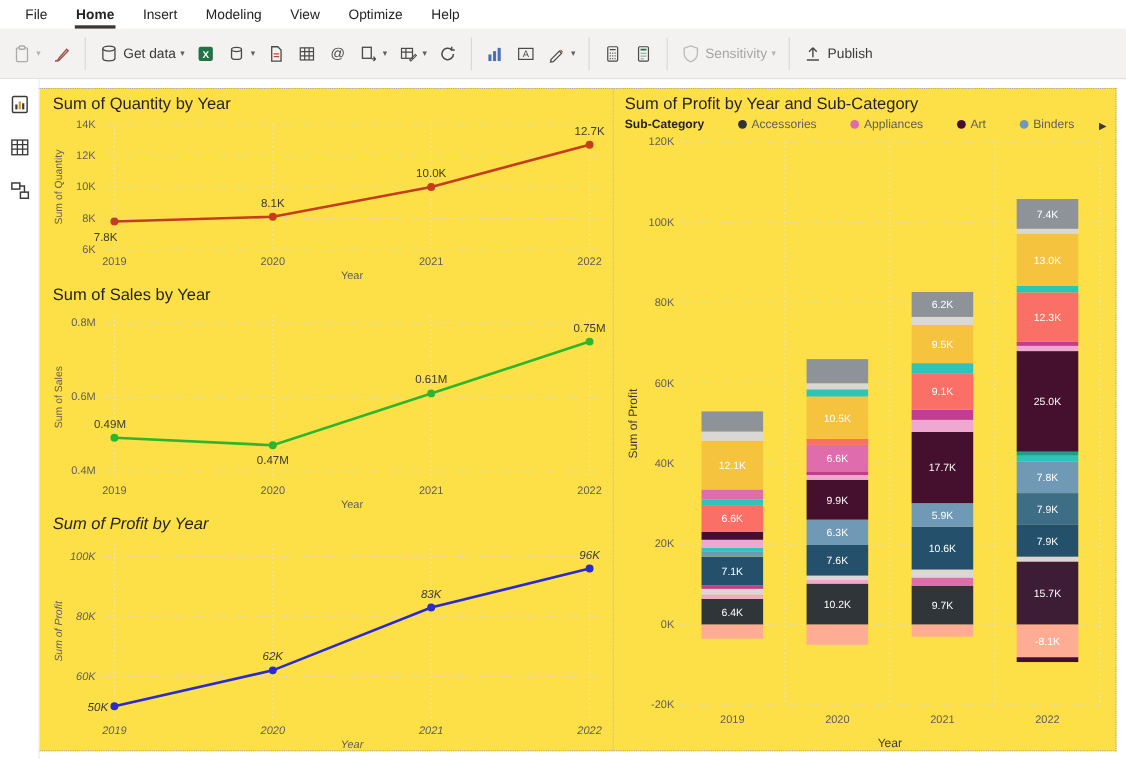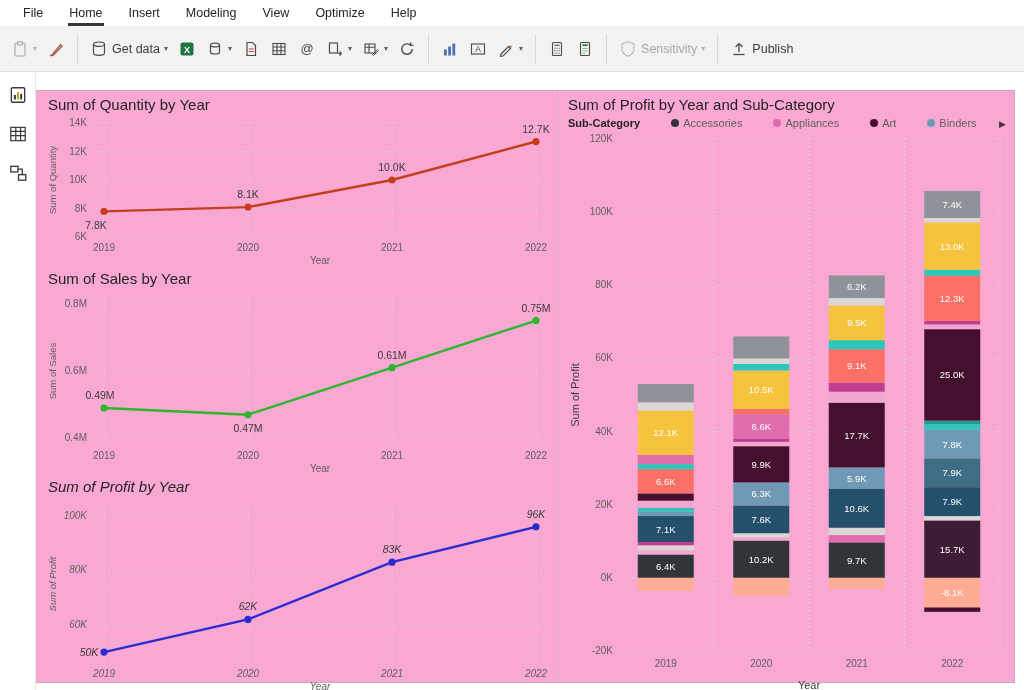--- a/index.html
+++ b/index.html
@@ -6,40 +6,40 @@
   html,body { margin:0; padding:0; }
   body {
     width:1024px; height:690px; overflow:hidden;
     font-family:"Liberation Sans", sans-serif;
     background:#ffffff; color:#252423;
   }
 
   
   .menubar { height:26px; display:flex; align-items:flex-end; background:#fff; padding-left:10px; }
   .menu-item { font-size:12.5px; padding:5px 13px 6px; position:relative; cursor:default; color:#252423; }
-  .menu-item.active { font-weight:normal; }
+  .menu-item.active { font-weight:bold; }
   .menu-item.active::after { content:""; position:absolute; left:12px; right:12px; bottom:0; height:3px; background:#38373
 
 5; background:#383735; }
 
   
   .ribbon { height:46px; background:#f3f2f1; border-bottom:1px solid #e1dfdd; display:flex; align-items:center; padding:0 6px; }
   .rbtn { display:flex; align-items:center; gap:4px; padding:5px 5px; border-radius:2px; color:#3b3a39; font-size:12.5px; white-space:nowrap; }
   .rbtn svg { display:block; }
   .chev { font-size:8px; color:#605e5c; line-height:1; }
   .rsep { width:1px; height:30px; background:#d8d6d4; margin:0 7px; flex:none; }
   .disabled { opacity:.42; }
 
   
   .main { display:flex; height:618px; }
   .rail { width:36px; flex:none; border-right:1px solid #eceae8; padding-top:12px; display:flex; flex-direction:column; align-items:center; gap:17px; background:#fff; }
   .ricon { width:22px; height:22px; display:flex; align-items:center; justify-content:center; }
 
-  .canvas { position:relative; flex:1; margin:18px 9px 7px 0;
-    border-top:1px dotted #a8a6a4; border-right:1px dotted #a8a6a4; border-bottom:1px dotted #a8a6a4; background:#f9a8d4; }
+  .canvas { position:relative; flex:1; margin:8px 9px 7px 0;
+    border-top:1px dotted #a8a6a4; border-right:1px dotted #a8a6a4; border-bottom:1px dotted #a8a6a4; background:#fde047; }
   .vdivider { position:absolute; left:521px; top:0; bottom:0; border-left:1px dotted #bcbab8; }
 
   .chart { position:absolute; display:flex; flex-direction:column; }
   .chart-title { font-size:15px; color:#252423; padding:1px 0 0 2px; white-space:nowrap; flex:none; }
   .chart-plot { flex:1; position:relative; }
   .chart-plot svg { position:absolute; left:0; top:0; }
 
   #chart-q { left:10px; top:4px;  width:520px; height:172px; }
   #chart-s { left:10px; top:178px; width:520px; height:206px; }
   #chart-p { left:10px; top:386px; width:520px; height:216px;font-style:italic; }

